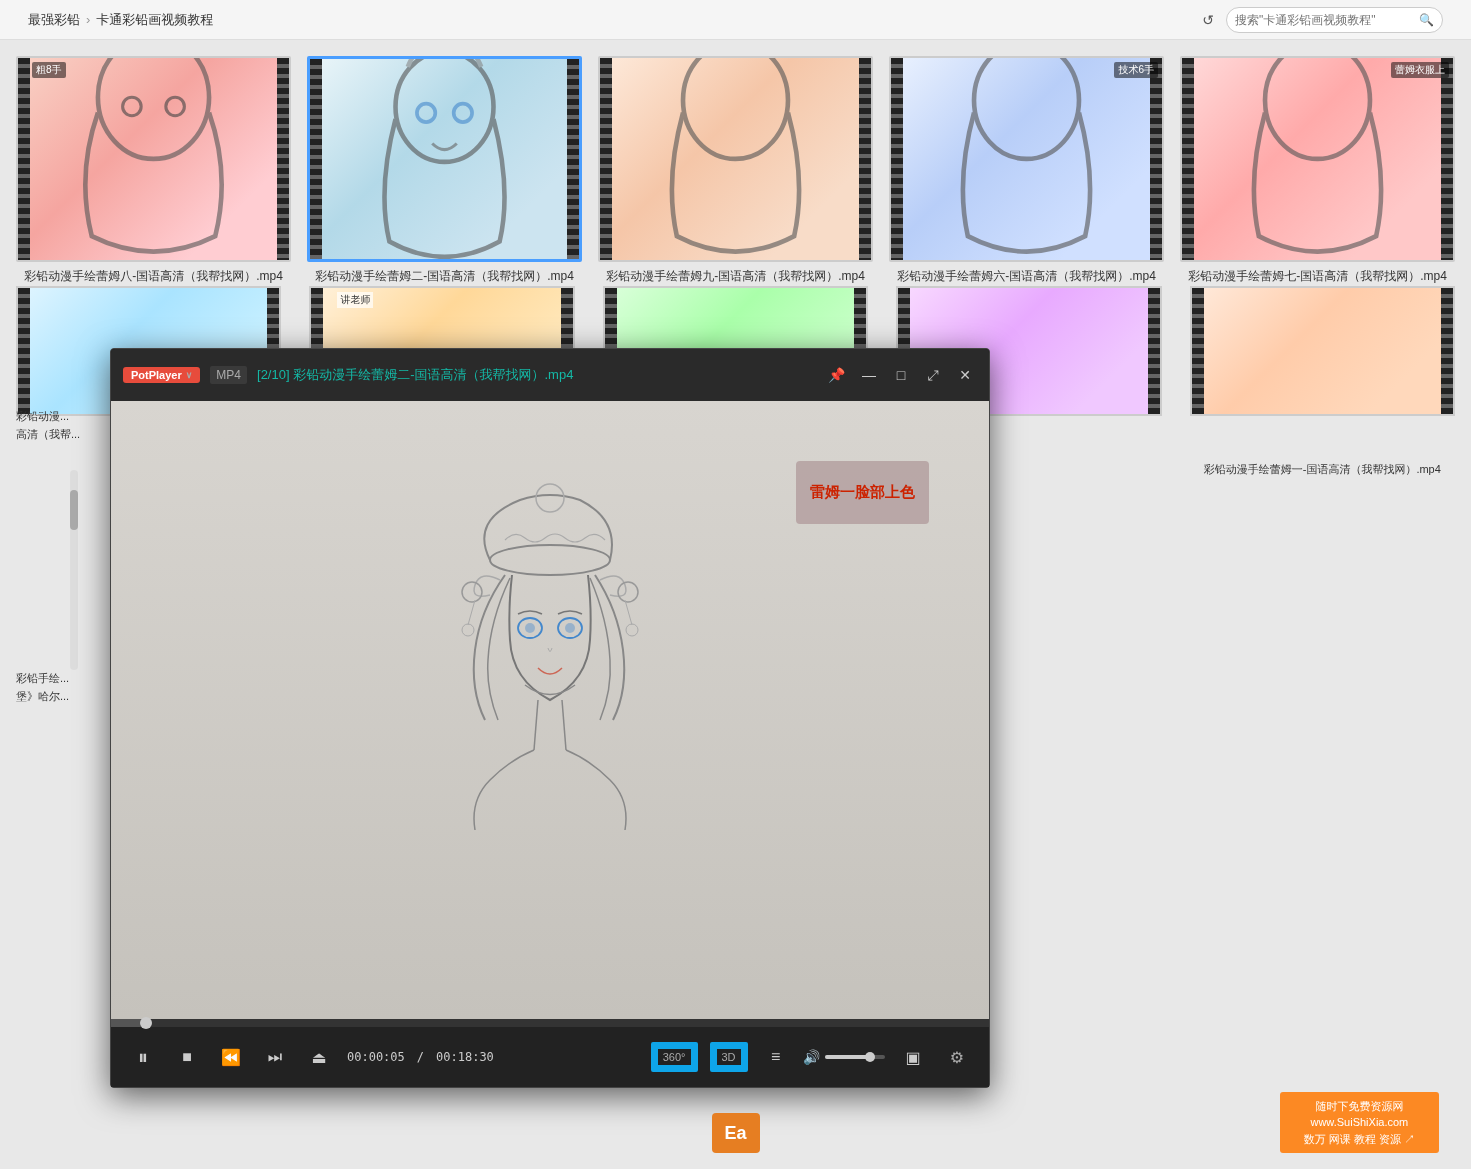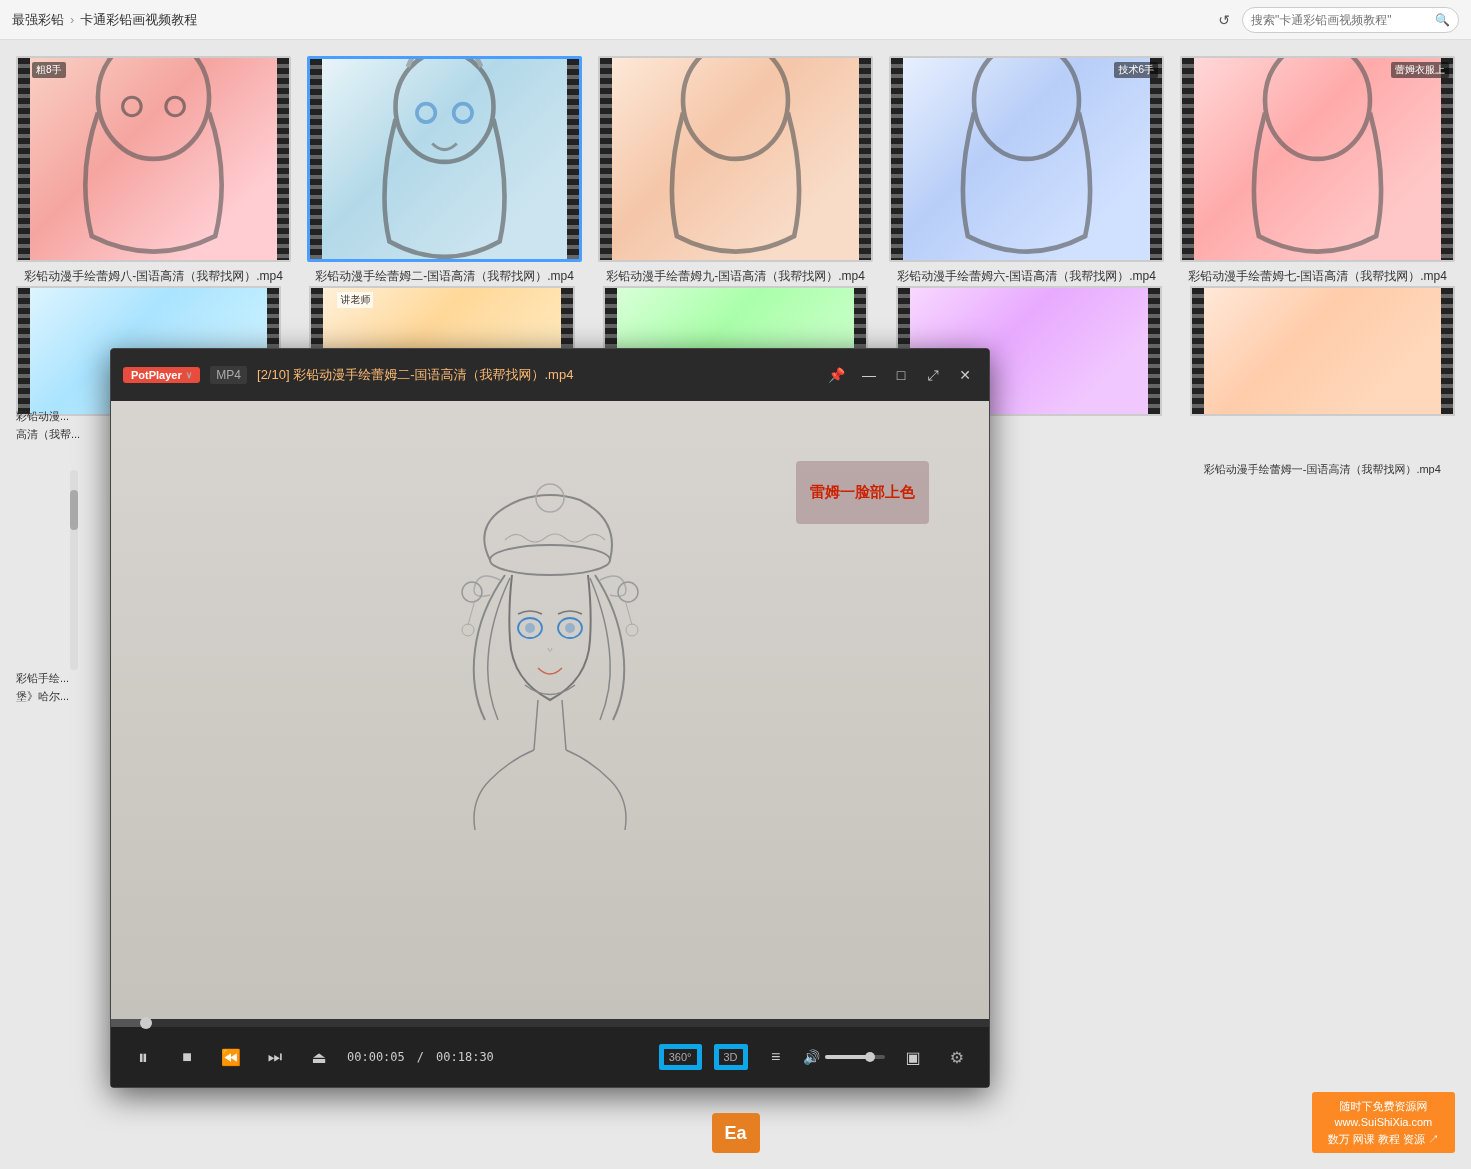--- a/index.html
+++ b/index.html
@@ -12,21 +12,21 @@
       position: relative;
     }
 
     
     .top-bar {
       height: 40px;
       background: #f5f5f5;
       border-bottom: 1px solid #ddd;
       display: flex;
       align-items: center;
-      padding: 0 12px;
+      padding: 0 28px;
       gap: 8px;
     }
     .breadcrumb {
       display: flex;
       align-items: center;
       gap: 6px;
       font-size: 13px;
       color: #333;
       flex: 1;
     }
@@ -195,21 +195,21 @@
       color: #aaa;
     }
     .player-format {
       color: #aaa;
       font-size: 12px;
       background: #3a3a3a;
       padding: 2px 6px;
       border-radius: 2px;
     }
     .player-title-text {
-      color: #fdba74;
+      color: #14b8a6;
       font-size: 13px;
       flex: 1;
     }
     .player-controls-right {
       display: flex; gap: 8px; align-items: center;
     }
     .player-btn {
       width: 24px; height: 24px;
       display: flex; align-items: center; justify-content: center;
       cursor: pointer; color: #ccc; font-size: 14px;
@@ -280,21 +280,21 @@
     .ctrl-btn.play-btn { font-size: 20px; }
     .time-display {
       color: #ccc;
       font-size: 12px;
       font-family: monospace;
     }
     .spacer { flex: 1; }
     .ctrl-badge {
       color: #aaa;
       font-size: 11px;
-      border: 5px solid #0ea5e9;
+      border: 7px solid #0ea5e9;
       padding: 2px 5px;
       border-radius: 2px;
       cursor: pointer;
     }
     .volume-area {
       display: flex; align-items: center; gap: 4px;
     }
     .volume-icon { font-size: 14px; color: #ccc; cursor: pointer; }
     .volume-bar {
       width: 60px; height: 4px;
@@ -316,25 +316,25 @@
       width: 10px; height: 10px;
       background: #ccc;
       border-radius: 50%;
     }
     .gear-btn { font-size: 16px; color: #aaa; cursor: pointer; }
 
     
     .watermark {
       position: absolute;
       bottom: 16px;
-      right: 16px;
+      right: 32px;
       background: rgba(255, 120, 0, 0.85);
       color: white;
       font-size: 11px;
-      padding: 6px 16px;
+      padding: 6px 24px;
       border-radius: 3px;
       line-height: 1.5;
       text-align: center;
       z-index: 50;
     }
 
     
     .row2-item {
       display: flex;
       flex-direction: column;

